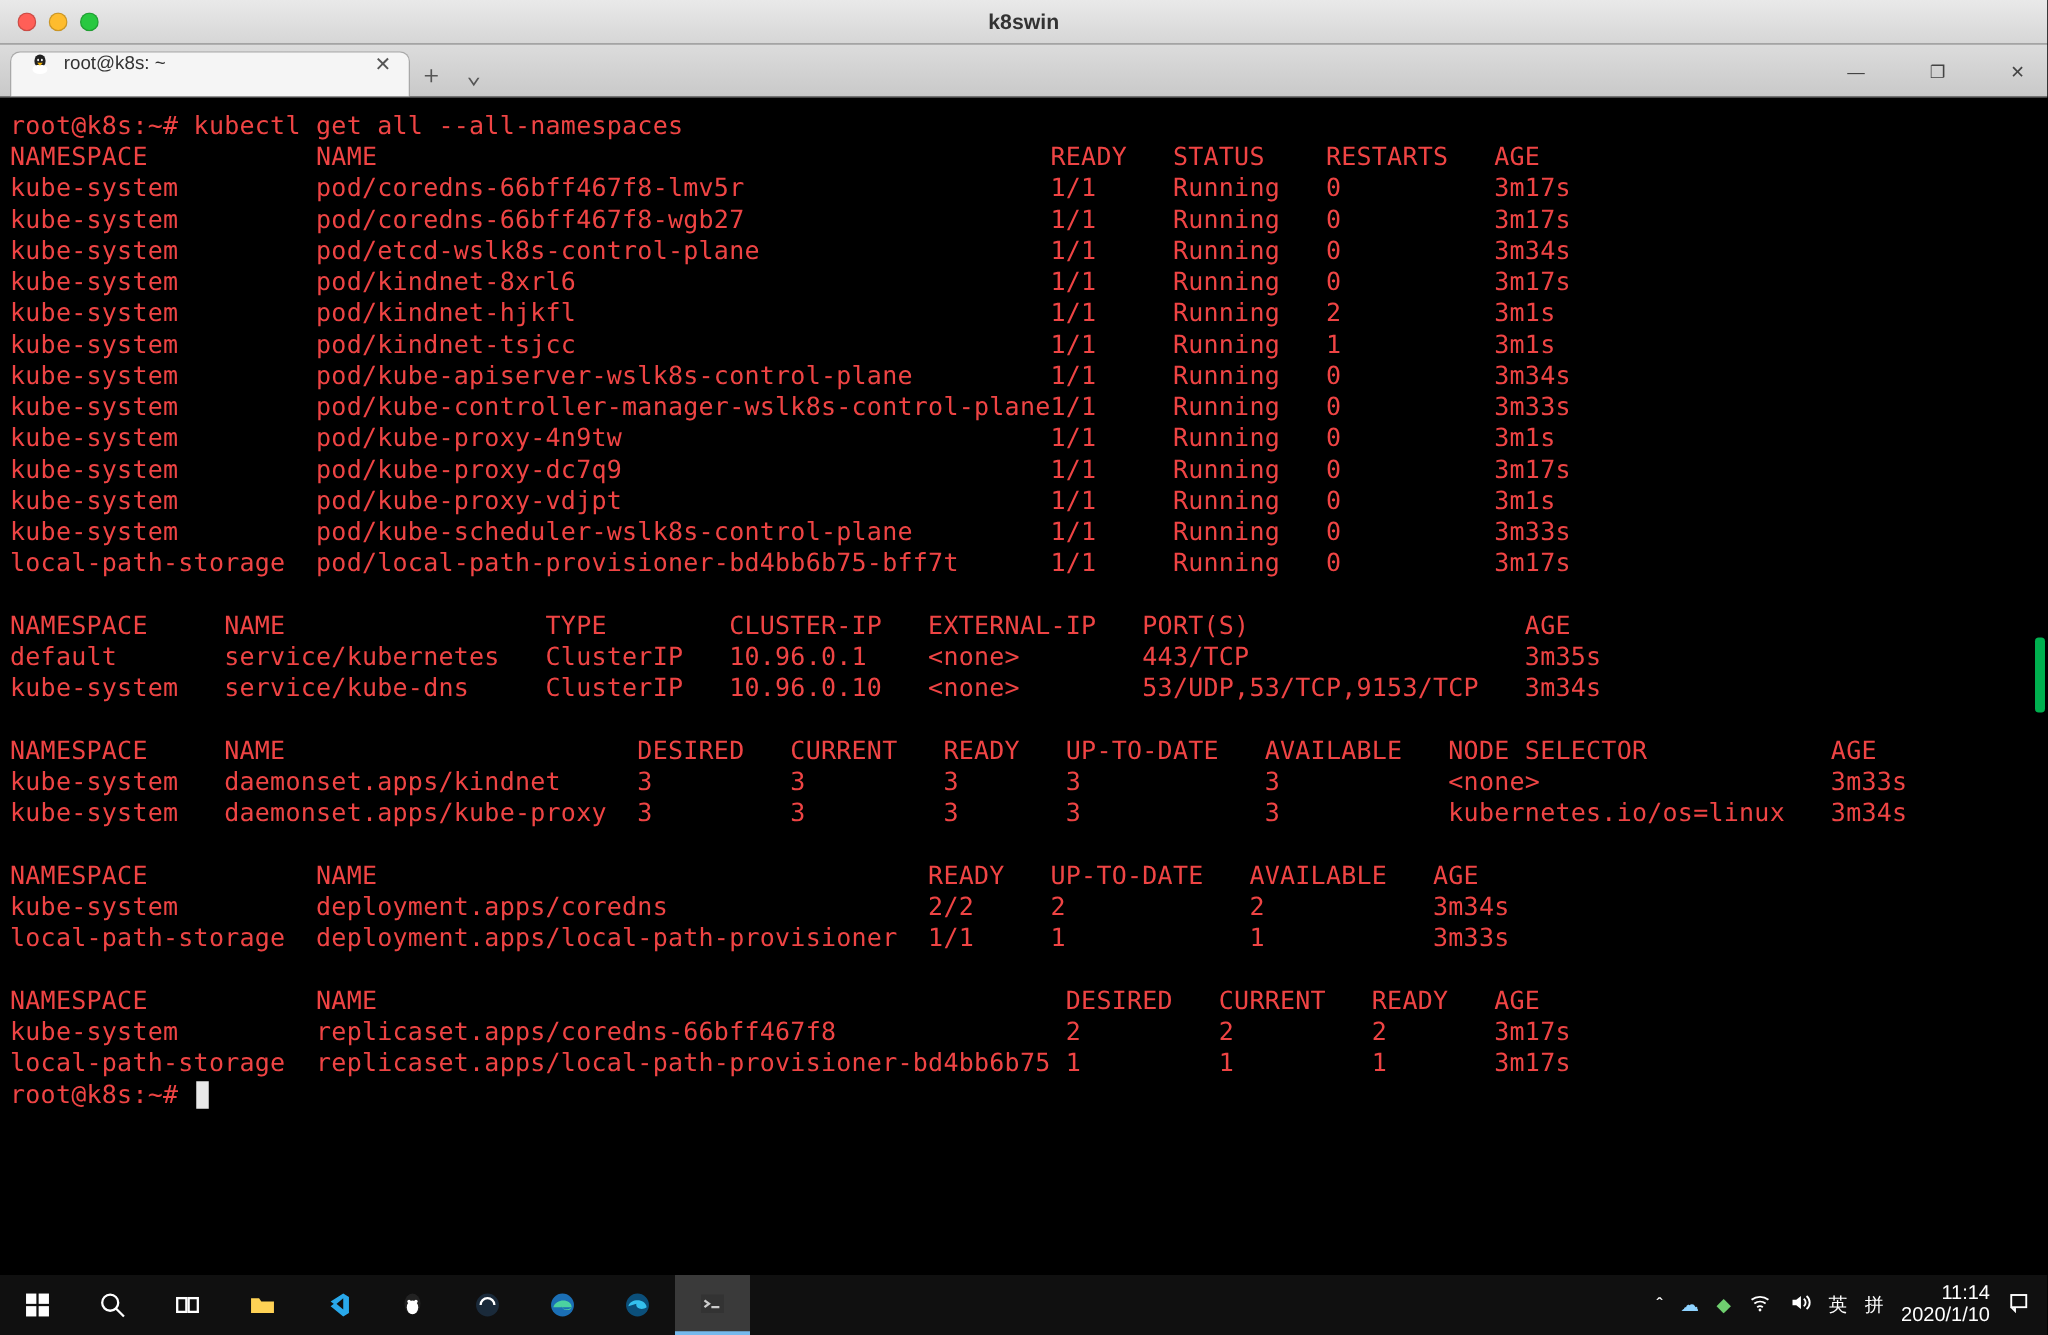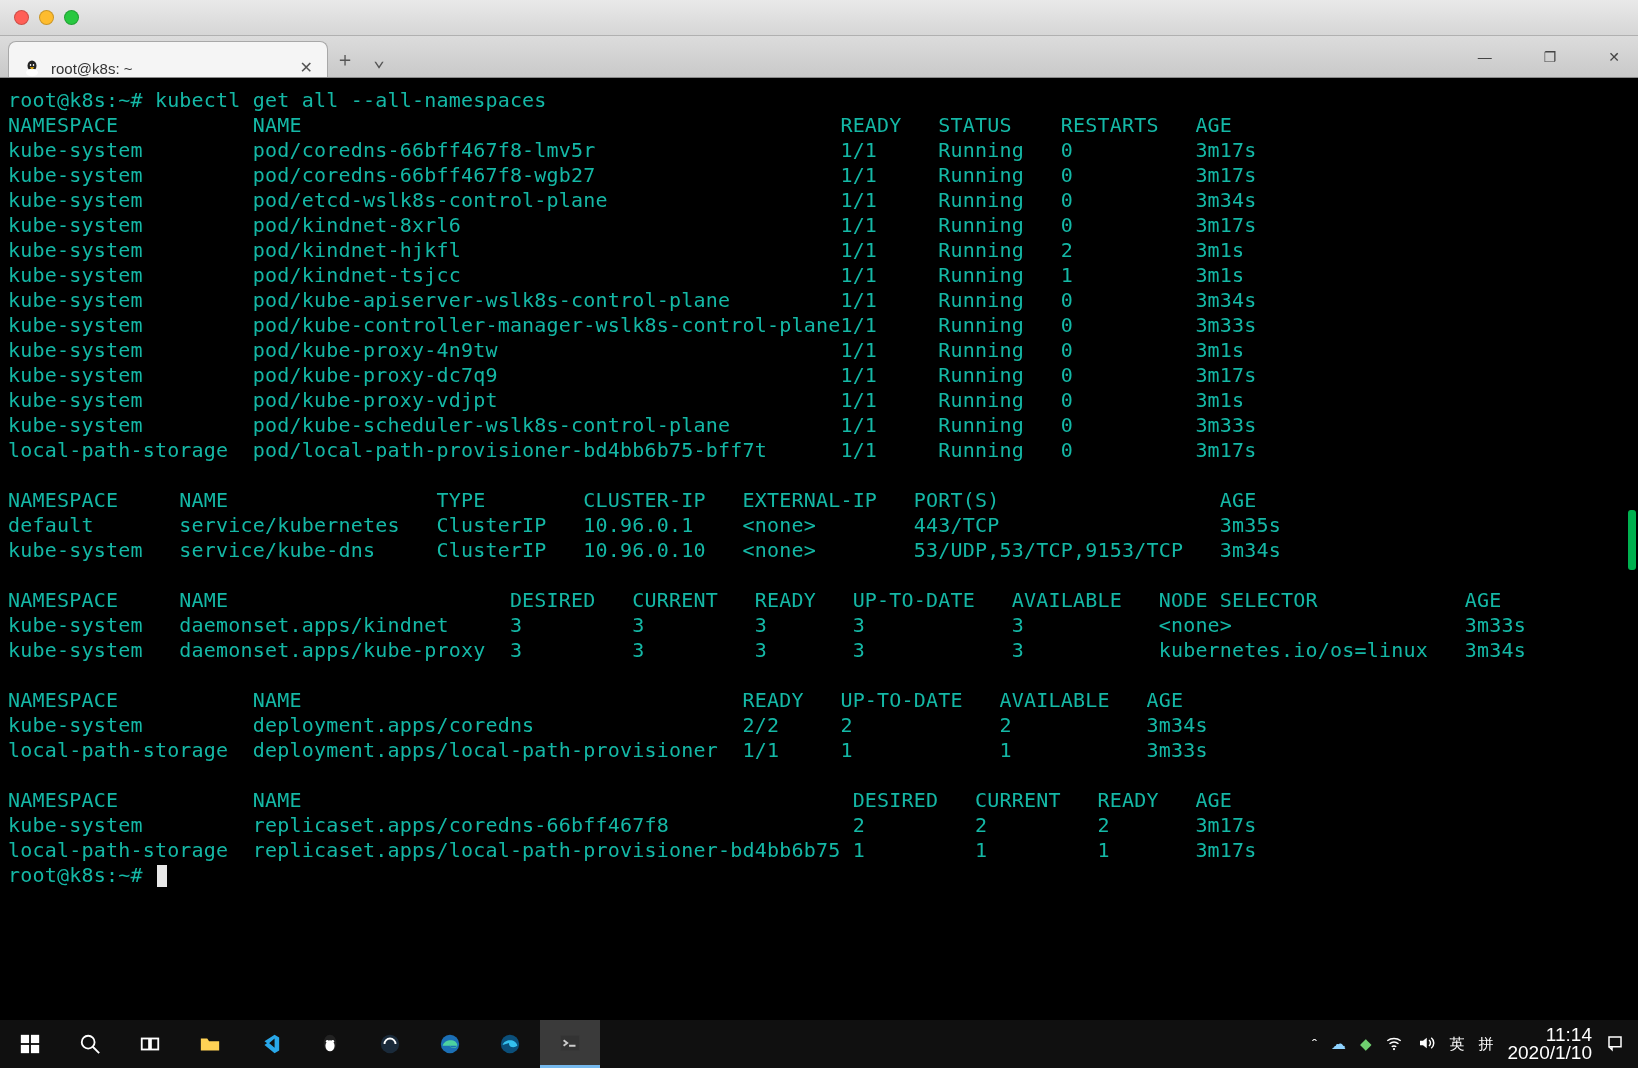--- a/index.html
+++ b/index.html
@@ -38,21 +38,21 @@
     display: flex; align-items: flex-end;
     padding: 0 8px;
     position: relative;
   }
   .tab {
     background: #f5f5f5;
     border: 1px solid #a8a8a8;
     border-bottom: none;
     border-radius: 8px 8px 0 0;
     height: 36px;
-    display: flex; align-items: flex-end;
+    display: flex; align-items: flex-start;
     padding: 0 14px;
     font-family: -apple-system, "Segoe UI", sans-serif;
     font-size: 15px; color:#333;
     width: 320px;
     gap: 10px;
     position: relative;
   }
   .tab .tux { width:18px; height:18px; }
   .tab .label { flex:1; white-space:nowrap; overflow:hidden; text-overflow:ellipsis;}
   .tab .close { color:#555; font-size:16px; cursor:pointer;}
@@ -62,21 +62,21 @@
   }
   .win-controls {
     position:absolute; right:8px; top:0; height:42px; display:flex; align-items:center; gap:32px;
     font-family: "Segoe UI Symbol", sans-serif;
     color:#444; font-size:14px;
   }
   .win-controls span { cursor:pointer; padding:6px 10px;}
   
   .terminal {
     background:#000;
-    color:#14b8a6;
+    color:#ef4444;
     font-size: 20px;
     line-height: 25px;
     padding: 10px 8px 0 8px;
     white-space: pre;
     font-family: "Consolas","Menlo","Monaco",monospace;
     height: calc(100% - 36px - 42px - 48px);
     overflow: hidden;
     letter-spacing: 0.2px;
   }
   .cursor {
@@ -97,38 +97,39 @@
   .taskbar .tb-item {
     width:60px; height:48px; display:flex; align-items:center; justify-content:center;
     color:#fff; font-size:20px; cursor:pointer;
   }
   .taskbar .tb-item.active { background:#3a3a3a; border-bottom:3px solid #76b9ed;}
   .taskbar .spacer { flex:1; }
   .taskbar .tray {
     display:flex; align-items:center; gap:14px;
     padding-right:14px; color:#fff; font-size:15px;
   }
-  .taskbar .clock { text-align:right; line-height:18px; font-size:19px; cursor:pointer;}
+  .taskbar .clock { text-align:right; line-height:18px; font-size:16px; cursor:pointer;}
   .taskbar svg { width:22px; height:22px; fill:#fff;}
   .tb-item.folder svg{fill:#ffd255;}
   .tb-item.vscode svg{fill:#29a8ea;}
   .tb-item.edge svg{fill:#37c6f4;}
   .tb-item.qq svg{fill:#fff;}
   .tb-item.round1 svg{fill:#fff;}
   .tb-item.round2 svg{fill:#34b1eb;}
 </style>
 </head>
 <body>
 
 <div class="titlebar">
   <div class="traffic-lights">
     <div class="light red"></div>
     <div class="light yellow"></div>
     <div class="light green"></div>
   </div>
+  <div class="title">k8swin</div>
 </div>
 
 <div class="tabstrip">
   <div class="tab">
     <span class="tux">
       <svg viewBox="0 0 24 24">
           <ellipse cx="12" cy="9" rx="6" ry="7" fill="#222"></ellipse>
           <ellipse cx="12" cy="18" rx="8" ry="5" fill="#fff"></ellipse>
           <ellipse cx="10" cy="8" rx="1" ry="1.4" fill="#fff"></ellipse>
           <ellipse cx="14" cy="8" rx="1" ry="1.4" fill="#fff"></ellipse>

